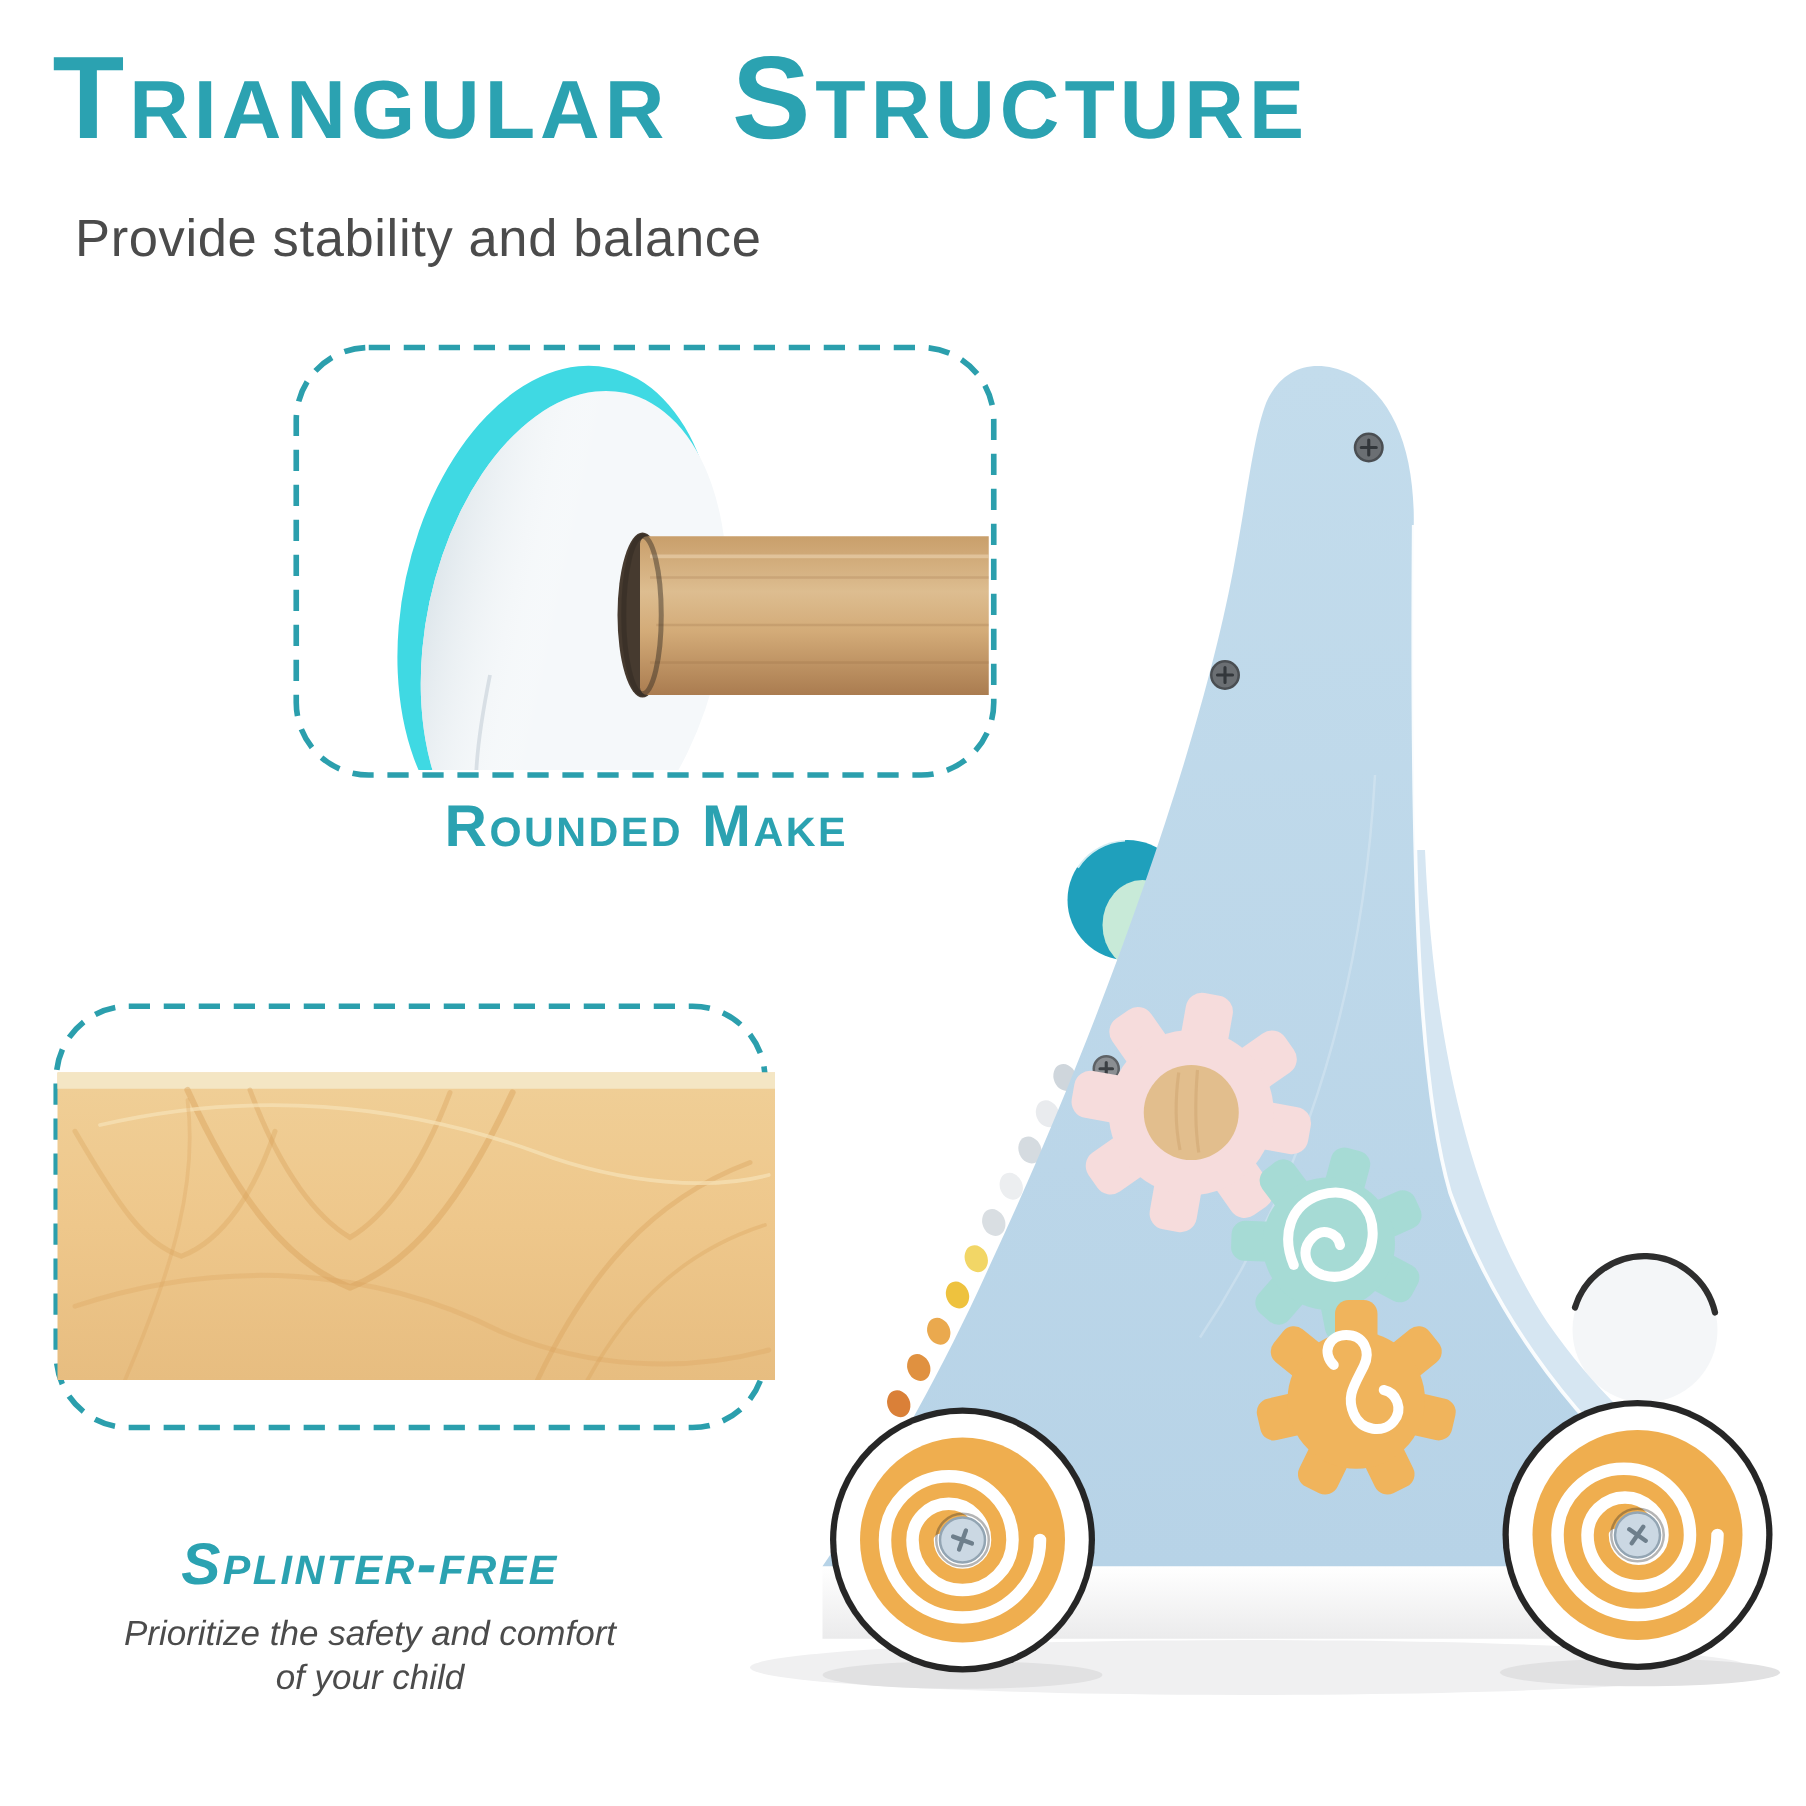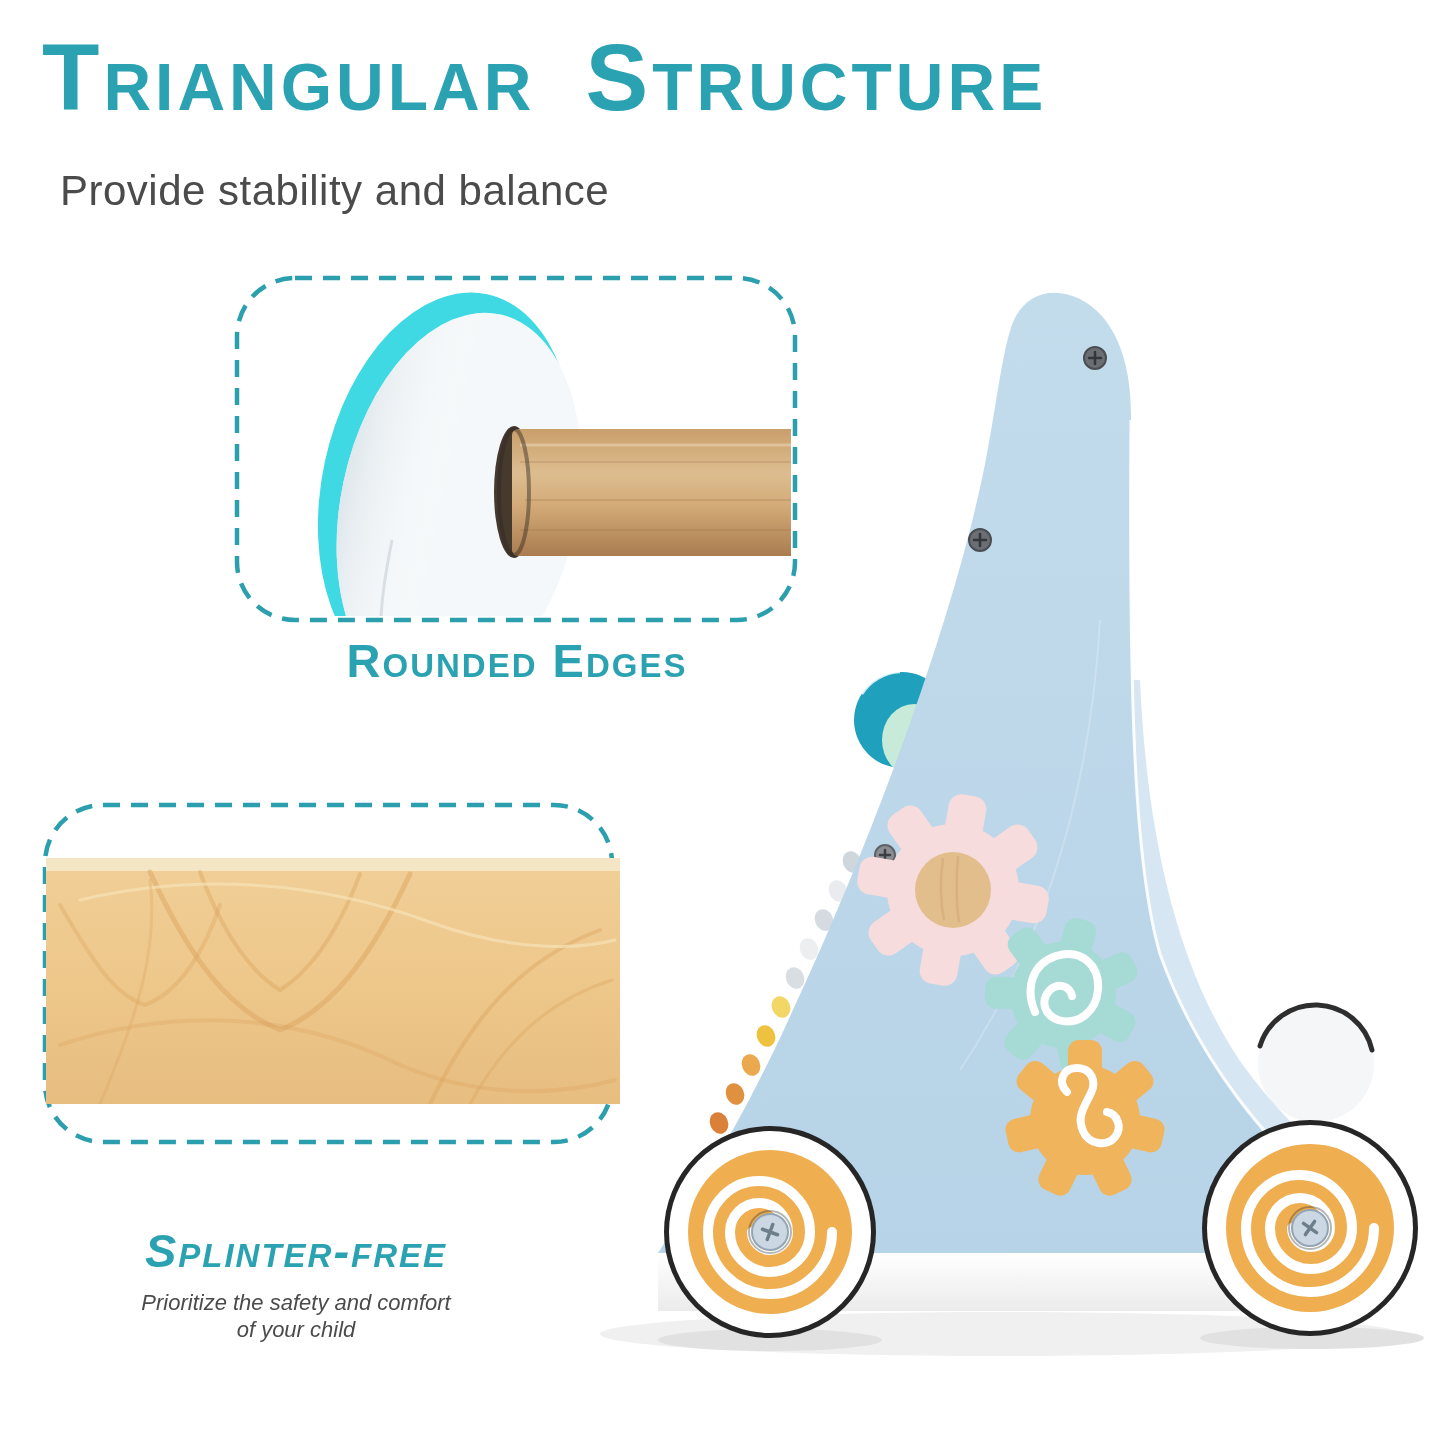--- a/index.html
+++ b/index.html
@@ -23,21 +23,21 @@
   .callout-text{display:flex;flex-direction:column;align-items:center;text-align:center;}
   .co1{left:187px;top:634px;width:660px;}
   .co2{left:0px;top:1224px;width:592px;font-style:italic;}
   .co-heading{
     margin:0;font-size:47px;font-weight:700;letter-spacing:2px;line-height:1.16;
     font-variant:small-caps;color:var(--teal_text);
   }
   .co-caption{
     margin:8px 0 0 0;font-size:34px;font-weight:400;color:var(--gray_text);line-height:1.25;
   }
-  .co2 .co-caption{font-size:22px;margin-top:10px;}
+  .co2 .co-caption{font-size:28px;margin-top:10px;}
 </style>
 </head>
 <body>
 
 <div class="page">
 
   <svg class="art" width="1445" height="1445" viewBox="0 0 1445 1445">
     <defs>
       <clipPath id="box1clip">
           <rect x="241" y="282" width="550" height="334" rx="52"></rect>
@@ -230,21 +230,21 @@
         <circle cx="1310" cy="1228" r="18" fill="#CBD8E3" stroke="#93A5B3" stroke-width="2"></circle>
         <path d="M 1302 1228 H 1318 M 1310 1220 V 1236" stroke="#6E7F8C" stroke-width="3.5" stroke-linecap="round" transform="rotate(35 1310 1228)"></path>
       </g>
     </g>
   </svg>
 
   <h1 class="txt headline">Triangular Structure</h1>
   <p class="txt subheadline">Provide stability and balance</p>
 
   <div class="txt callout-text co1">
-    <h2 class="co-heading">Rounded Edges</h2>
+    <h2 class="co-heading">Rounded Make</h2>
   </div>
 
   <div class="txt callout-text co2">
     <h2 class="co-heading">Splinter-free</h2>
     <p class="co-caption"><span>Prioritize the safety and comfort</span><br>
       <span>of your child</span></p>
   </div>
 
 </div>
 

